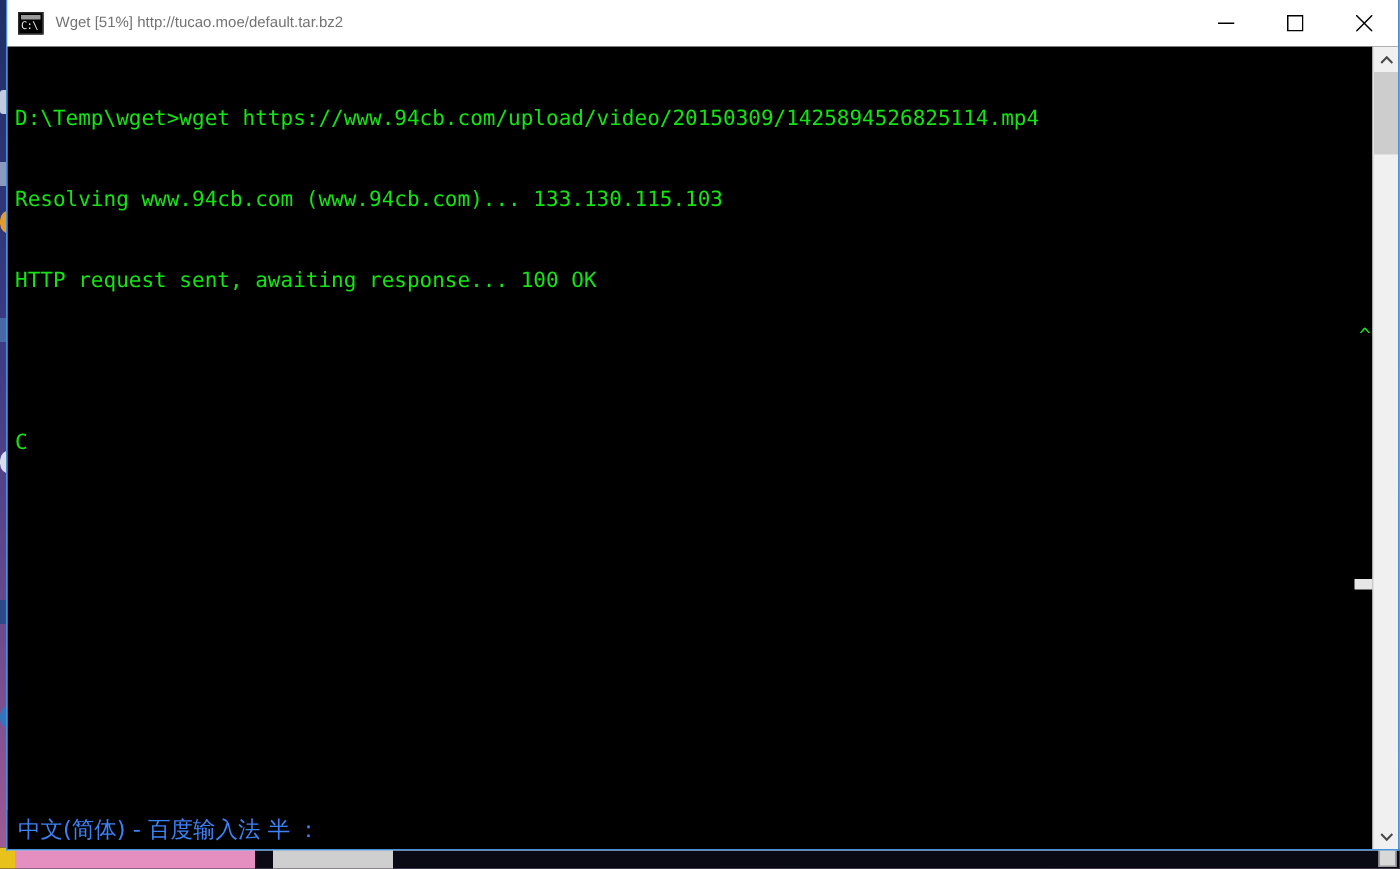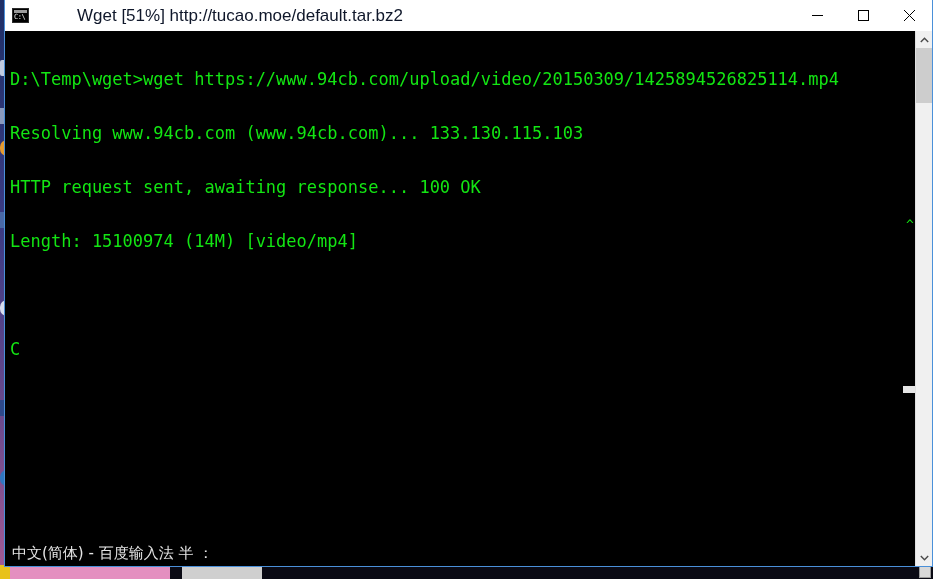--- a/index.html
+++ b/index.html
@@ -76,24 +76,23 @@
     position: absolute; left: 1px; right: 1px; top: 1px; height: 3px;
     background: #9a9a9a;
   }
   #titlebar-icon-text {
     position: absolute; left: 1px; top: 4px;
     font-family: "DejaVu Sans Mono", monospace;
     font-size: 7px; line-height: 8px; color: #e8e8e8;
     letter-spacing: -0.5px;
   }
   #titlebar-title {
-    font-size: 17px; color: #0f172a;
+    font-size: 10px; color: #737373;
     font-family: "Liberation Sans", sans-serif;
     white-space: nowrap;
-    margin-left: 40px;
   }
   #window-controls {
     position: absolute; right: 0; top: 0; height: 31px;
     display: flex;
   }
   .wc-btn {
     width: 46px; height: 31px;
     display: flex; align-items: center; justify-content: center;
     color: #000;
   }
@@ -104,21 +103,21 @@
     flex: 1;
     position: relative;
     background: #000;
     display: flex;
     overflow: hidden;
   }
   #console-text {
     flex: 1;
     padding: 3px 0 0 5px;
     font-family: "DejaVu Sans Mono", monospace;
-    font-size: 17px;
+    font-size: 14px;
     line-height: 18px;
     color: #13e513;
     white-space: pre;
     overflow: hidden;
     letter-spacing: 0px;
   }
   .line { height: 18px; white-space: pre; }
 
   
   #console-scrollbar {
@@ -142,21 +141,21 @@
 
   
   #ime-line {
     position: absolute; left: 0; bottom: 0;
     width: 100%; height: 26px;
     background: #000;
     display: flex; align-items: center;
     padding-left: 7px;
     font-family: "DejaVu Sans", sans-serif;
     font-size: 15px;
-    color: #e5e5e5;
+    color: #3b82f6;
     white-space: pre;
     text-align: center;
   }
   
   #cursor-mark-1 {
     position: absolute; right: 18px; top: 186px;
     width: 8px; height: 10px; color: #13e513;
     font-family: "DejaVu Sans Mono", monospace; font-size: 13px;
   }
   #cursor-mark-2 {
@@ -213,21 +212,20 @@
       </div>
     </div>
   </div>
 
   <div id="console-body">
 
     <div id="console-text">
       <div class="line">D:\Temp\wget&gt;wget https://www.94cb.com/upload/video/20150309/1425894526825114.mp4</div>
       <div class="line">Resolving www.94cb.com (www.94cb.com)... 133.130.115.103</div>
       <div class="line">HTTP request sent, awaiting response... 100 OK</div>
-      <div class="line">Length: 15100974 (14M) [video/mp4]</div>
       <div class="line"></div>
       <div class="line">C</div>
       
       
       
       
       
       
       
       

